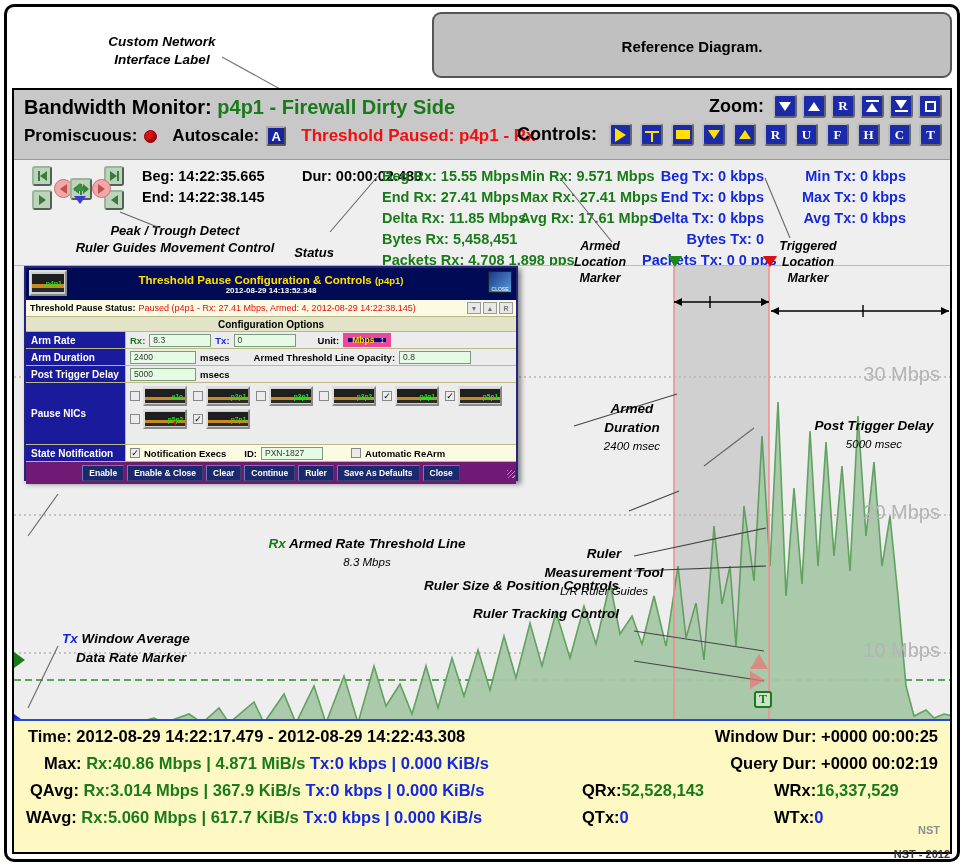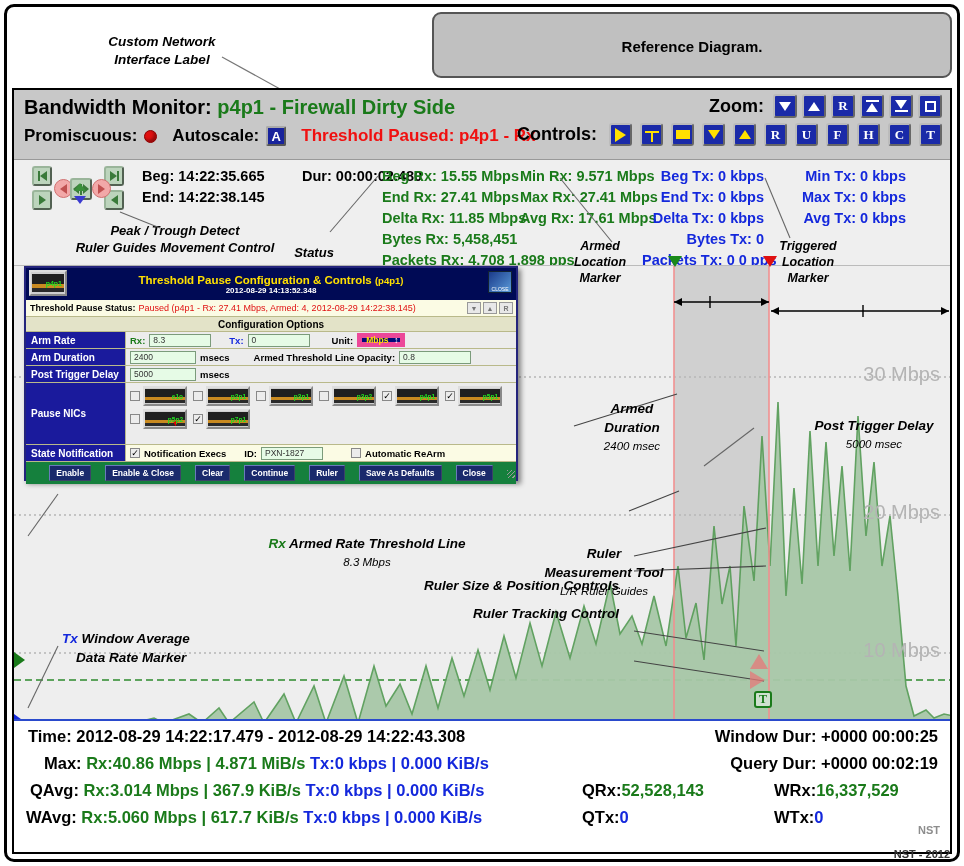--- a/index.html
+++ b/index.html
@@ -102,21 +102,21 @@
   .plot {
     position:absolute; left:0; top:175px; width:100%; height:458px;
     background:#eeeeee; border-top:1px solid #bbb;
   }
   .gridlabel {
     position:absolute; right:10px; font-size:20px; color:#b4b4b4; font-weight:normal;
   }
 
   
   .summary {
-    position:absolute; left:0; bottom:0; width:100%; height:133px; background:#ffffff;
+    position:absolute; left:0; bottom:0; width:100%; height:133px; background:#fef9c3;
     border-top:2px solid #2a4acc;
   }
   .sum-line { position:absolute; font-size:16.5px; font-weight:bold; white-space:nowrap; }
   .sum-right { position:absolute; right:12px; font-size:16.5px; font-weight:bold; white-space:nowrap; }
   .nst-mark { position:absolute; right:10px; bottom:16px; font-size:11px; color:#8d8d8d; font-weight:bold;}
   .nst-foot { position:absolute; right:10px; bottom:2px; font-size:11px; color:#333; font-weight:bold;}
 
   
   .dlg {
     position:absolute; left:22px; top:288px; width:494px; height:215px;
@@ -192,22 +192,22 @@
     display:inline-flex;align-items:center;justify-content:center;font-size:9px;color:#000;
   }
   .nicbtn {
     width:44px;height:20px;border:2px outset #ddd;background:#cfcfcf;
     display:flex;align-items:center;justify-content:center;overflow:hidden; position:relative;
   }
   .nicbtn .nicmini { width:40px; height:14px; }
   .nicbtn .nicmini span { font-size:6.5px; }
   .reddot { position:absolute; right:5px; bottom:-1px; color:#e00; font-size:9px; }
   .dlg-btns {
-    display:flex; gap:14px; justify-content:center; align-items:center;
-    padding:3px 0; background:#15803d;
+    display:flex; gap:3px; justify-content:center; align-items:center;
+    padding:3px 0; background:#701a75;
   }
   .dbtn {
     background:#1a2a6c; color:#fff; font-size:8.5px; font-weight:bold;
     padding:2px 6px; border:1px outset #6a7abc;
   }
   .dlg-resize { position:absolute; right:1px; bottom:1px; width:8px;height:8px;
      background:repeating-linear-gradient(135deg,#999 0 1px,transparent 1px 3px); }
 
   
   .plbl { position:absolute; font-style:italic; font-weight:bold; font-size:13.5px; color:#000; text-align:center;}
@@ -545,21 +545,21 @@
         </div>
 
         <div class="dlg-secthdr">Configuration Options</div>
 
         <div class="dlg-body">
           <div class="drow">
             <div class="dkey">Arm Rate</div>
             <div class="dval">
               <span class="lblk">Rx:</span>
               <span class="fld" style="width:62px">8.3</span>
-              <span class="lblb" style="margin-left:14px">Tx:</span>
+              <span class="lblb" style="margin-left:0">Tx:</span>
               <span class="fld" style="width:62px">0</span>
               <span class="lbl0" style="margin-left:18px">Unit:</span>
               <span class="unitsel">Mbps</span>
             </div>
           </div>
 
           <div class="drow">
             <div class="dkey">Arm Duration</div>
             <div class="dval">
               <span class="fld" style="width:66px">2400</span>

